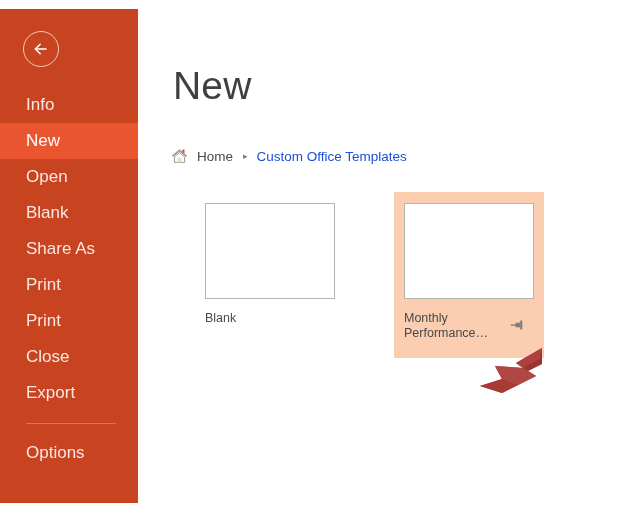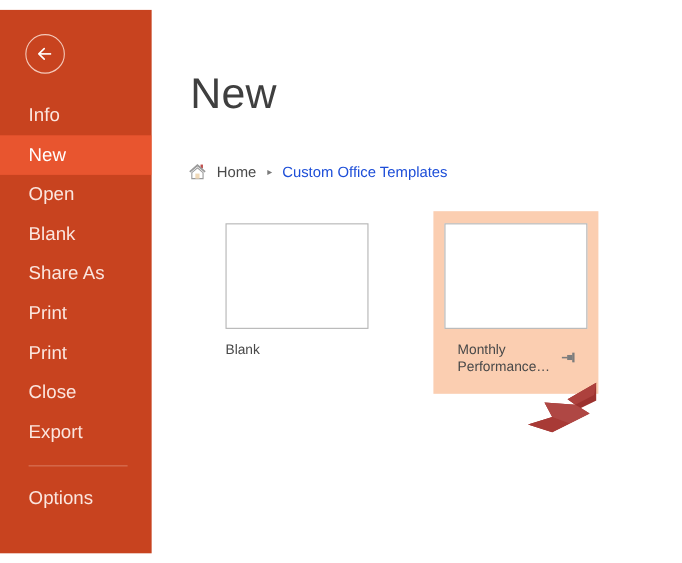--- a/index.html
+++ b/index.html
@@ -143,21 +143,21 @@
   .card-blank .thumb { left: 10px; }
   .card-sel .thumb   { left: 10px; }
 
   .card-label {
     position: absolute;
     font-size: 12.5px;
     color: #494949;
     line-height: 15px;
   }
   .card-blank .card-label { left: 10px; top: 119px; }
-  .card-sel .card-label   { left: 22px; top: 119px; width: 100px; }
+  .card-sel .card-label   { left: 10px; top: 119px; width: 100px; }
 
   .pin-icon {
     position: absolute;
     left: 116px;
     top: 126px;
     width: 16px;
     height: 14px;
   }
 
   

